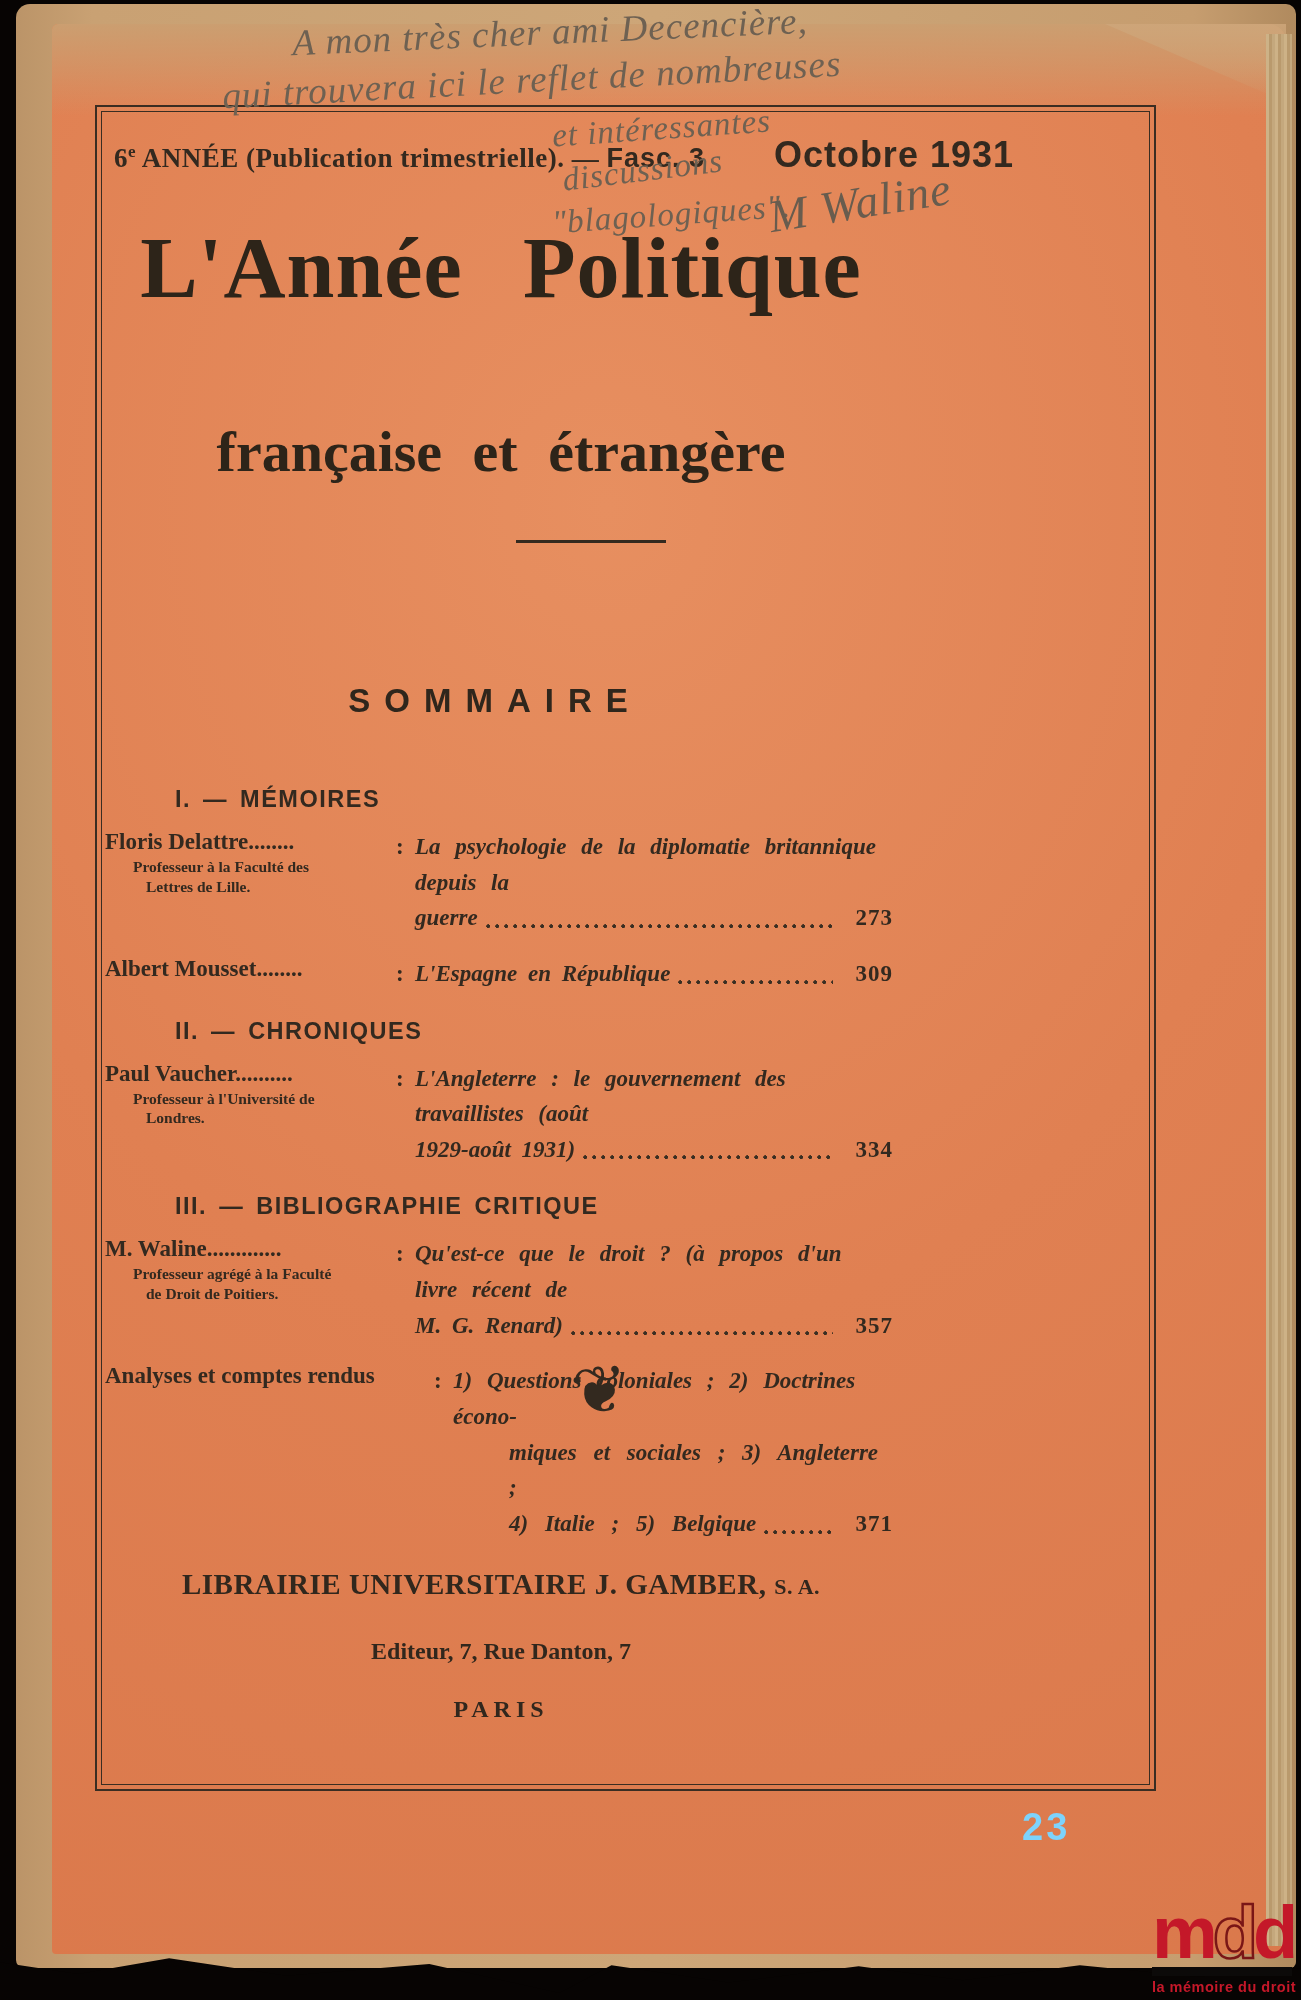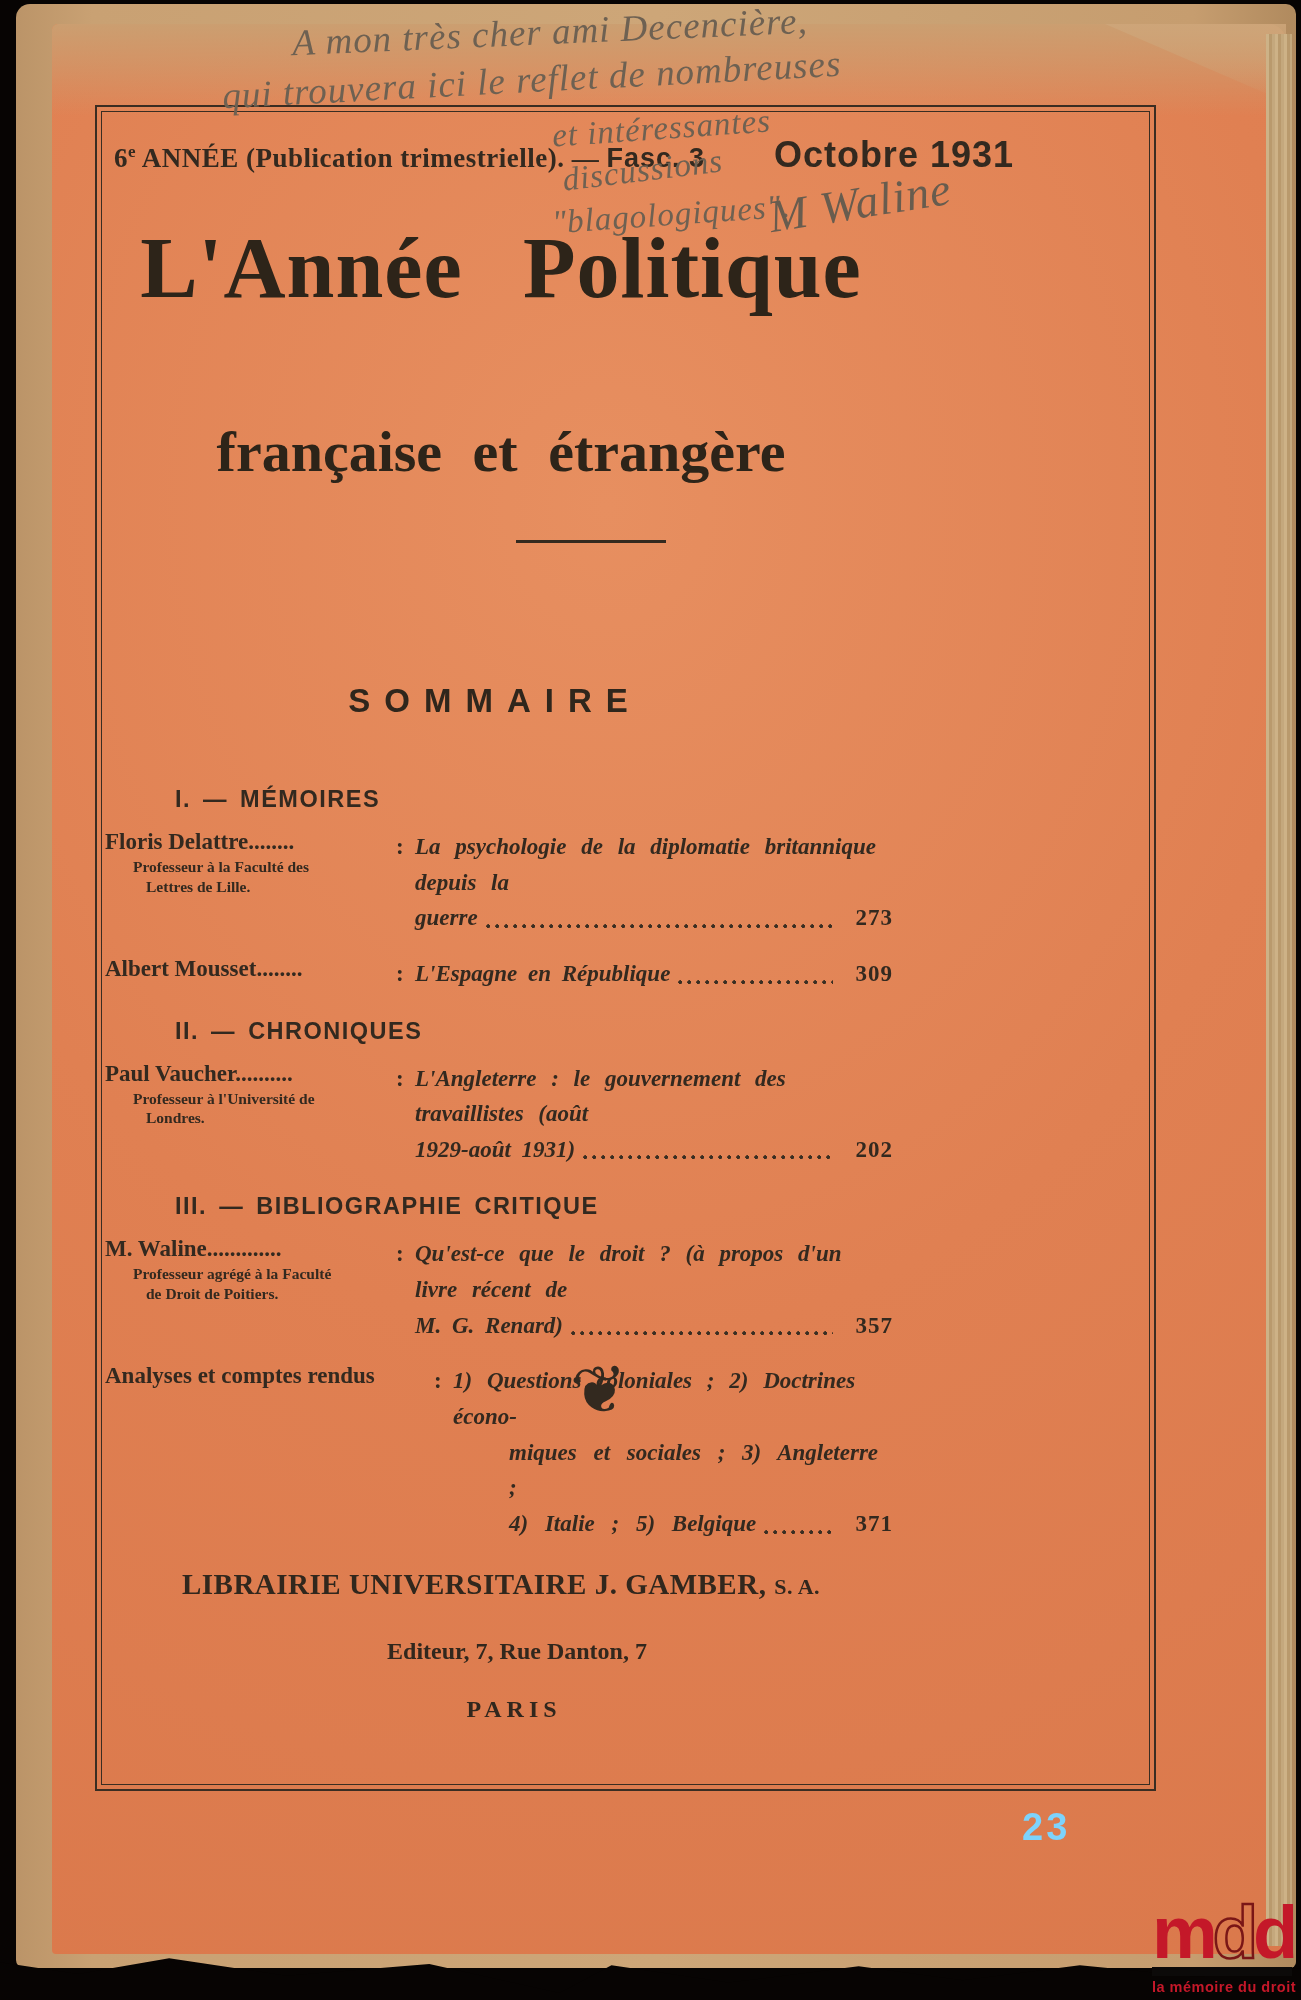--- a/index.html
+++ b/index.html
@@ -70,22 +70,22 @@
               background-size:9px 5px;background-repeat:repeat-x;background-position:left bottom;}
   .tl .pageno{font-style:normal;min-width:50px;text-align:right;letter-spacing:1px;}
 
   .fleuron{position:absolute;left:540px;top:1352px;width:120px;text-align:center;
            font-family:"DejaVu Sans",sans-serif;font-size:66px;color:#33291f;transform:rotate(-4deg);}
 
   
   .publisher{position:absolute;left:95px;top:0;width:812px;text-align:center;font-weight:bold;color:#31271d;}
   .pub-name{position:absolute;left:0;top:1568px;width:100%;font-size:29px;letter-spacing:.5px;white-space:nowrap;}
   .pub-name .sa{font-size:22px;}
-  .pub-address{position:absolute;left:16px;top:1638px;width:100%;font-size:24px;}
-  .pub-city{position:absolute;left:0;top:1696px;width:100%;font-size:24px;letter-spacing:5px;padding-left:13px;}
+  .pub-address{position:absolute;left:0;top:1638px;width:100%;font-size:24px;}
+  .pub-city{position:absolute;left:0;top:1696px;width:100%;font-size:24px;letter-spacing:5px;}
 
   .page-number{position:absolute;left:1022px;top:1806px;font-family:"Liberation Sans",sans-serif;
                font-weight:bold;font-size:38px;letter-spacing:3px;color:#7dd3fc;}
 
   
   .hand{position:absolute;font-style:italic;color:#6e6152;white-space:nowrap;
         font-family:"Liberation Serif",serif;letter-spacing:1px;}
   .hand-l1{left:292px;top:10px;font-size:37px;transform:rotate(-2.5deg);}
   .hand-l2{left:222px;top:58px;font-size:37px;transform:rotate(-3deg);}
   .hand-l3{left:552px;top:110px;font-size:33px;transform:rotate(-4deg);}
@@ -173,21 +173,21 @@
           </div>
         </div>
         <div class="toc-body">
           <span class="toc-colon">:</span>
           <div class="tl spread">
             <span class="txt">L'Angleterre : le gouvernement des travaillistes (août</span>
           </div>
           <div class="tl">
             <span class="txt">1929-août 1931)</span>
             <span class="leader"></span>
-            <span class="pageno">202</span>
+            <span class="pageno">334</span>
           </div>
         </div>
       </div>
       <div class="toc-heading">III. — BIBLIOGRAPHIE CRITIQUE</div>
       <div class="toc-entry">
         <div class="toc-left">
           <div class="toc-author">M. Waline.............</div>
           <div class="toc-note">
             <div class="n1">Professeur agrégé à la Faculté</div>
             <div class="n2">de Droit de Poitiers.</div>

